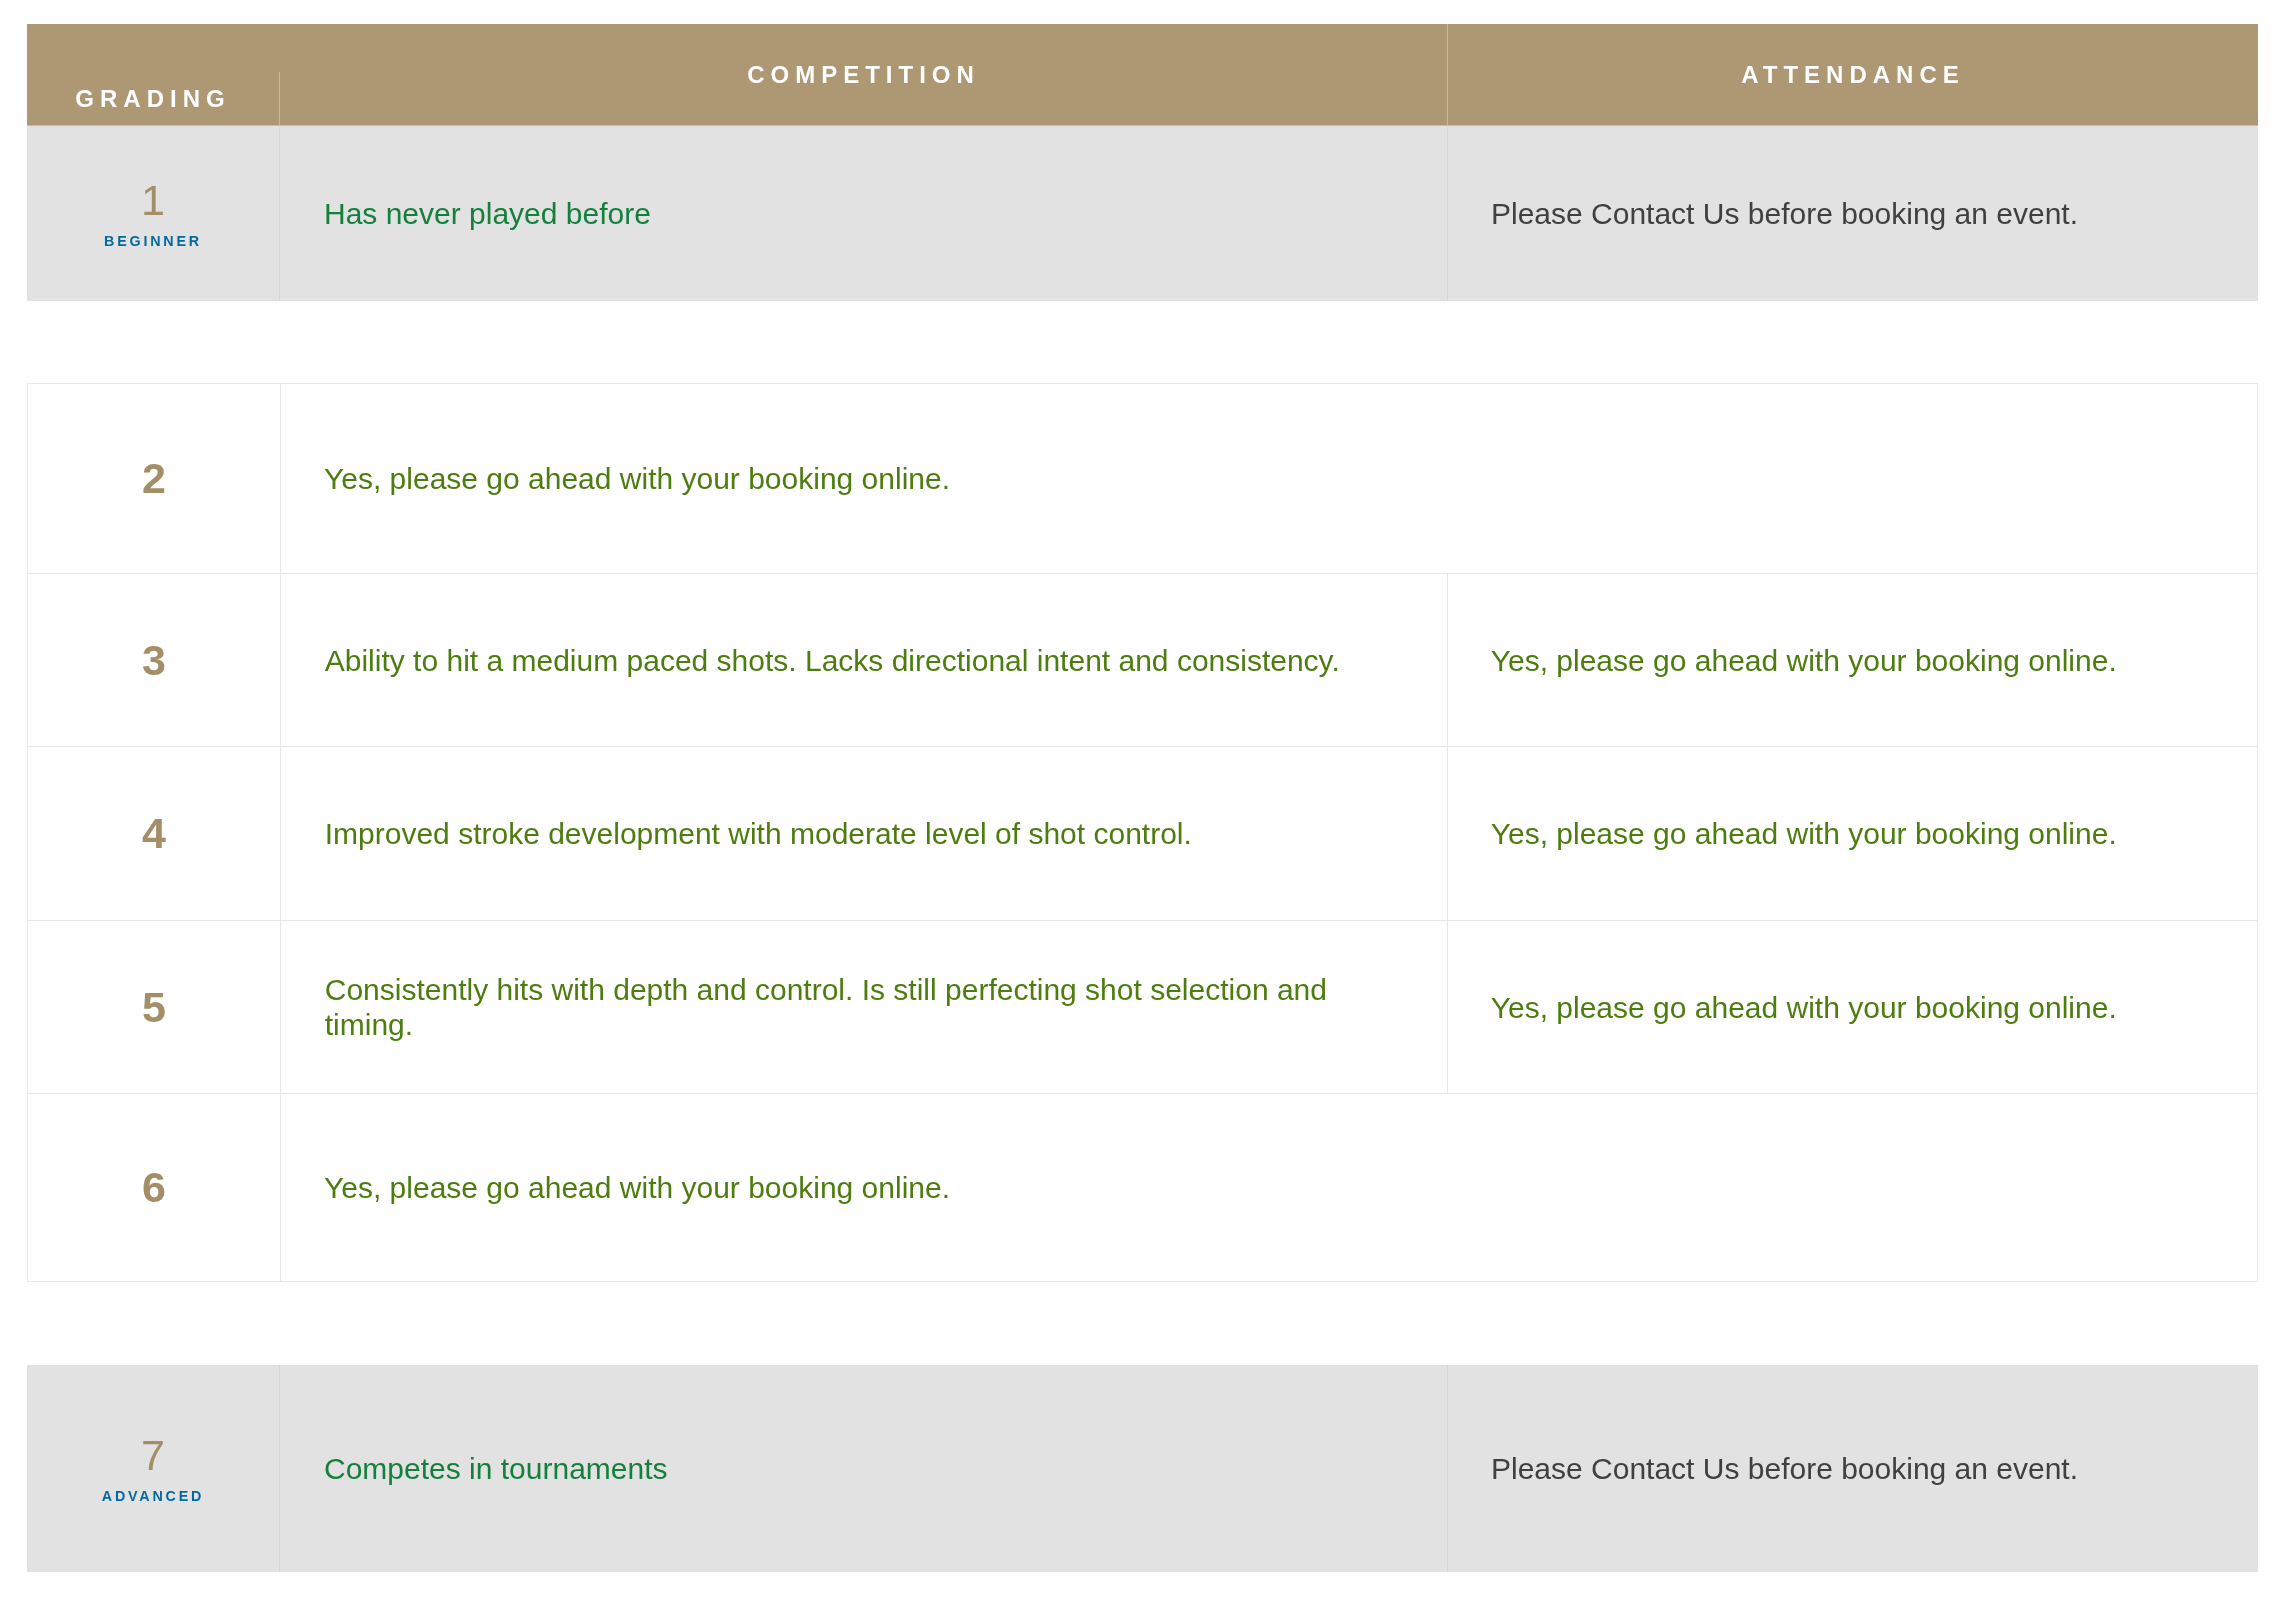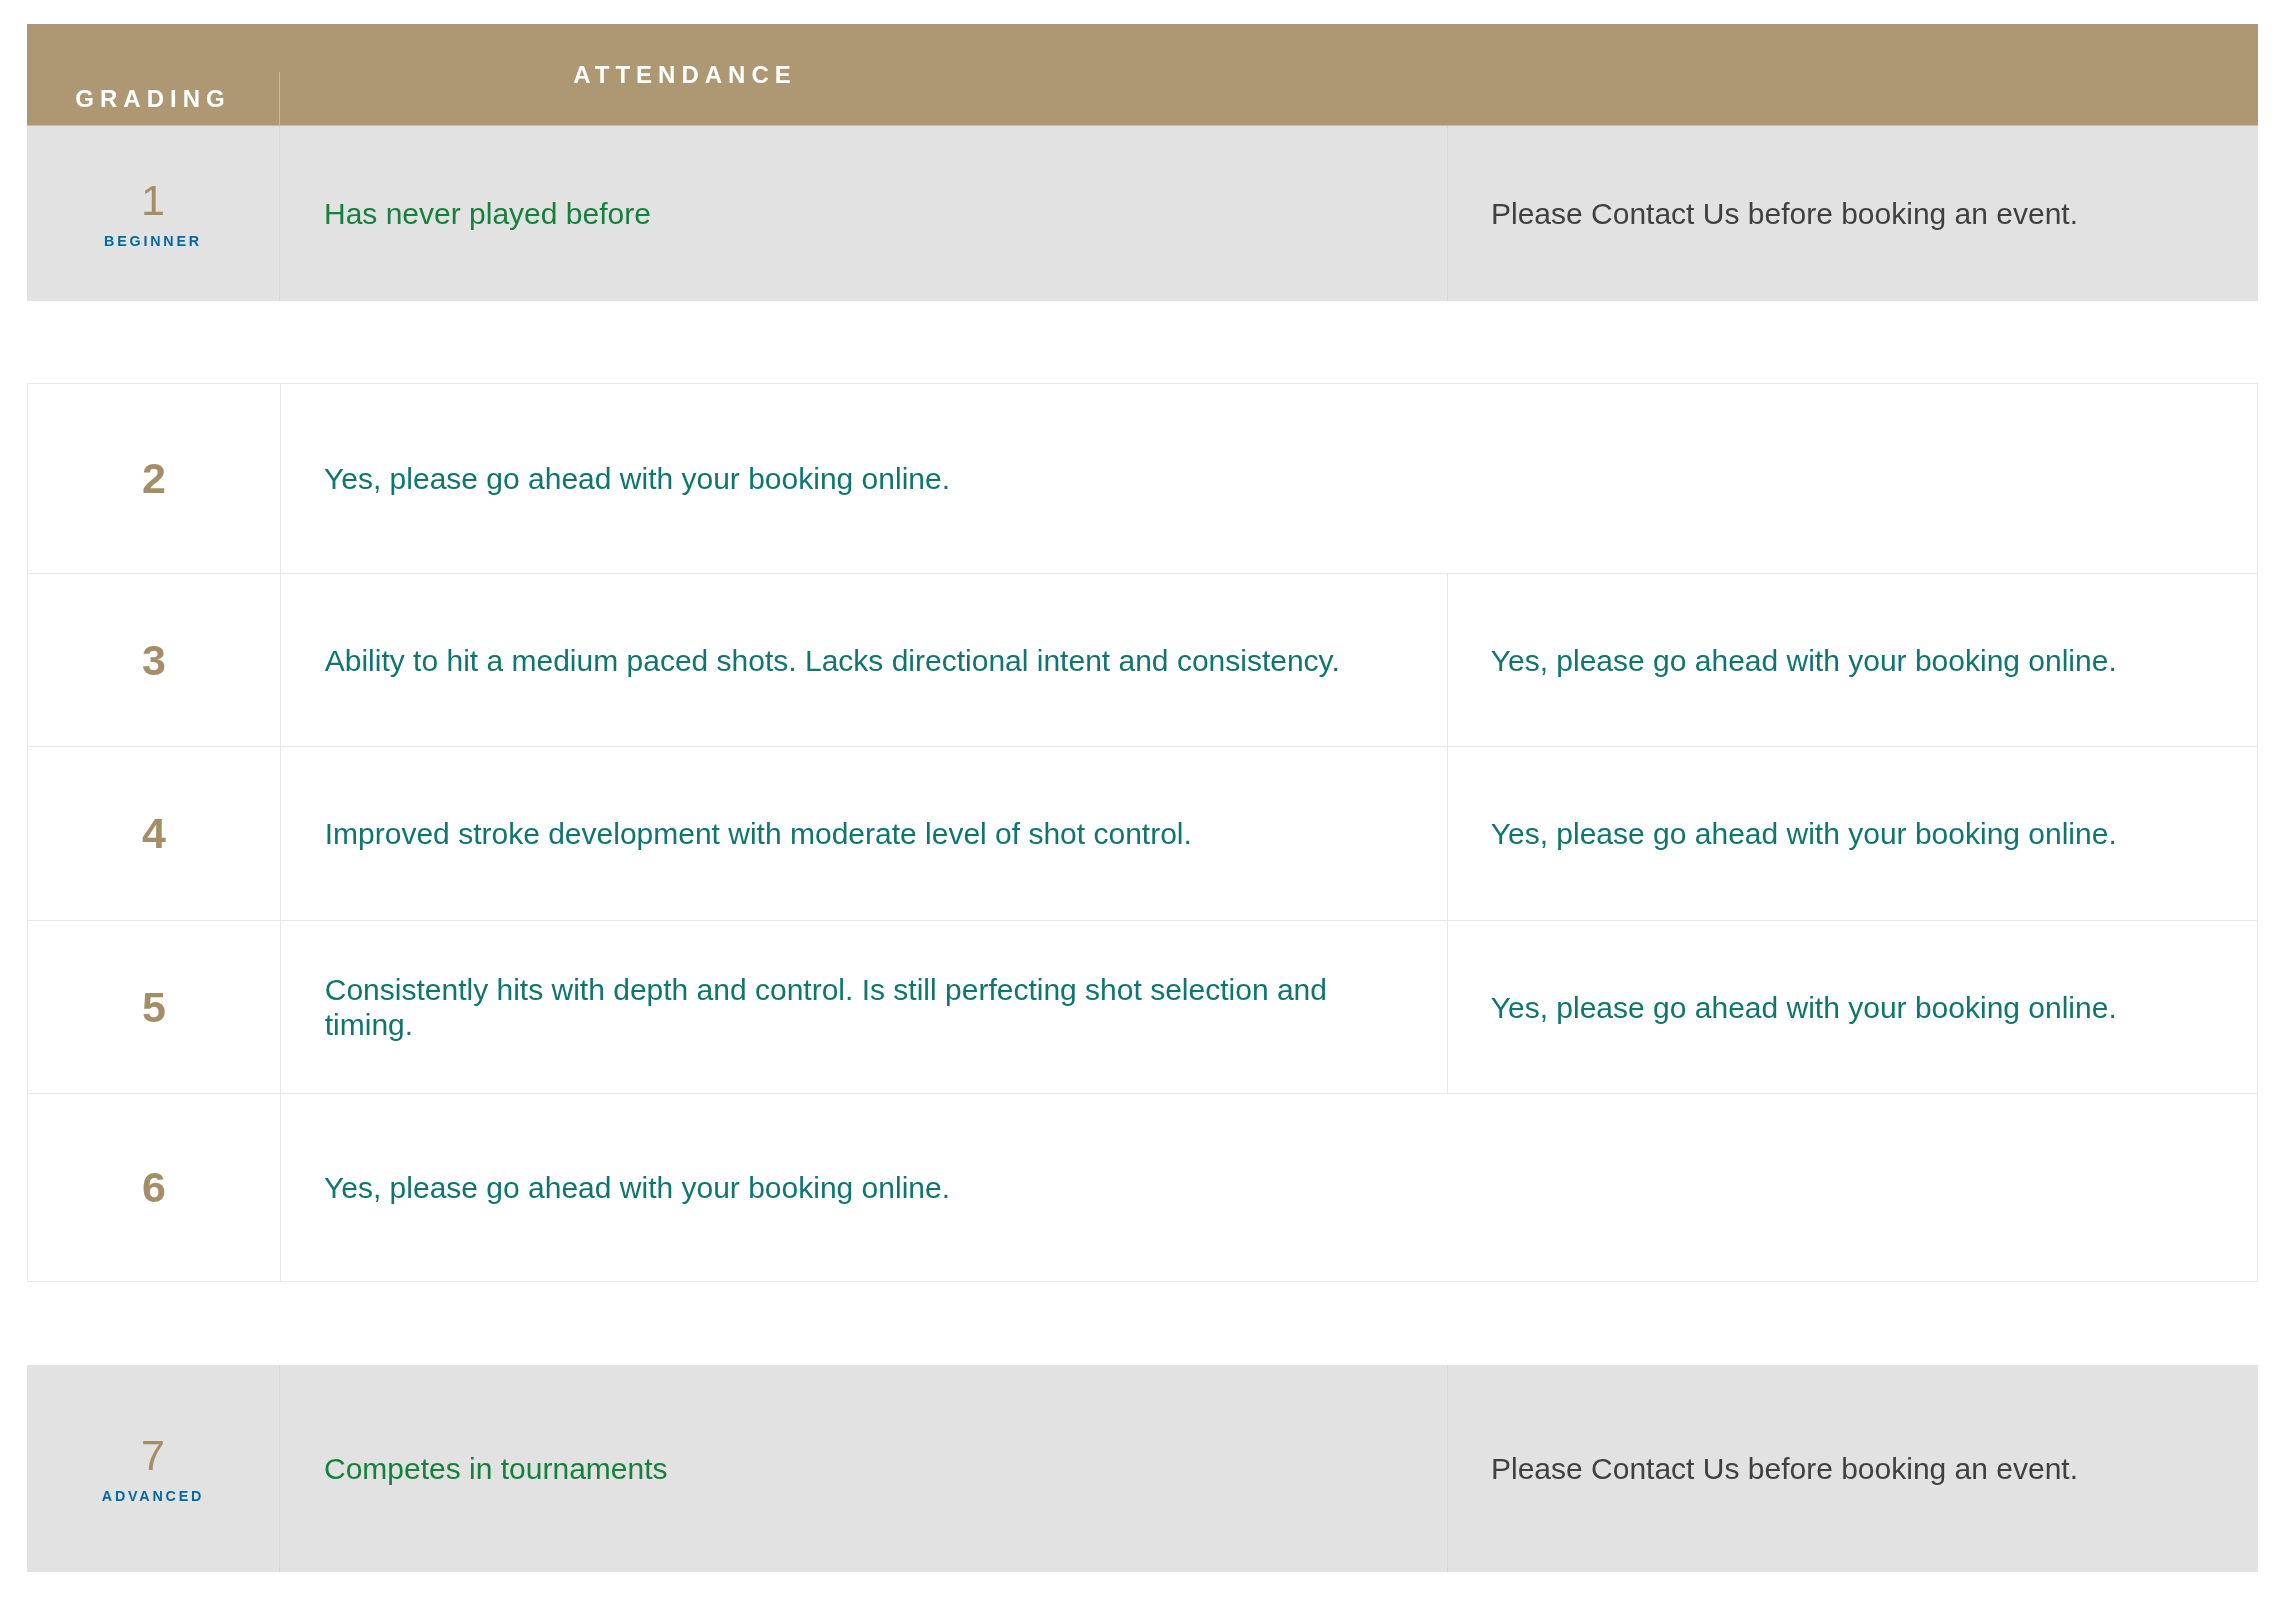--- a/index.html
+++ b/index.html
@@ -29,29 +29,30 @@
   
   .white { border: 1.4px solid #e8e8e8; background: #fff; }
   .white .row + .row { border-top: 1.4px solid #e8e8e8; }
   .white .c1, .white .c2 { border-right: 1.4px solid #e8e8e8; }
 
   .num { color: #a48e68; font-size: 43px; font-weight: bold; line-height: 1; }
   .num.light { font-weight: normal; }
   .lvl { color: #0369a1; font-size: 14.3px; font-weight: bold; letter-spacing: 2.8px; margin-top: 12px; line-height: 1; }
   .txt { font-size: 30px; line-height: 35px; }
   .slate { color: #15803d; }
-  .black { color: #0f766e; }
+  .black { color: #4d7c0f; }
   .red { color: #404040; }
 </style>
 </head>
 <body>
 
 <div class="tbl" style="top:24px;">
   <div class="row hdr">
     <div class="cell c1">GRADING</div>
+    <div class="cell c2">COMPETITION</div>
     <div class="cell c3">ATTENDANCE</div>
   </div>
   <div class="hdr-line"></div>
   <div class="row grey" style="height:175px;">
     <div class="cell c1">
       <div class="num light">1</div>
       <div class="lvl">BEGINNER</div>
     </div>
     <div class="cell c2">
       <div class="txt slate">Has never played before</div>

